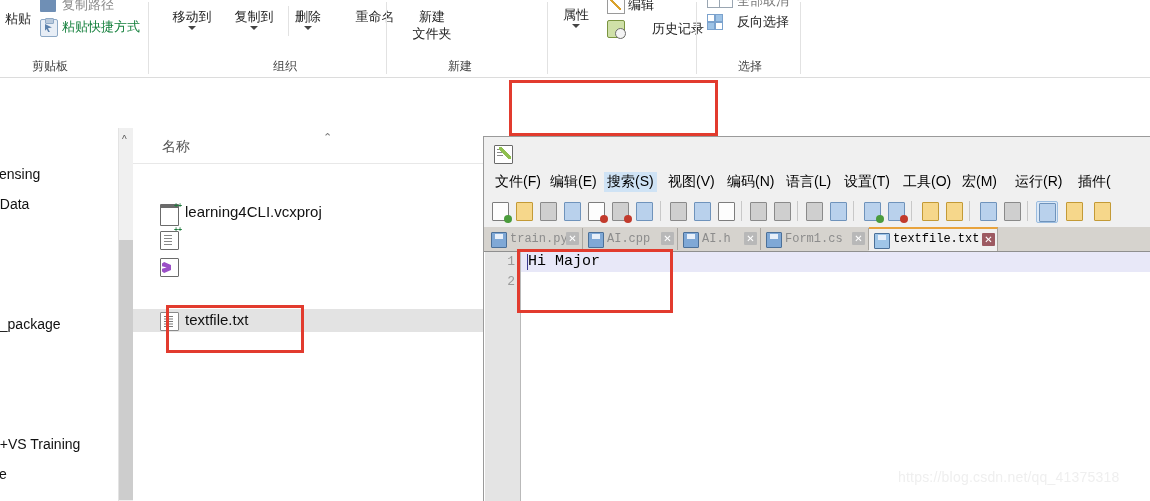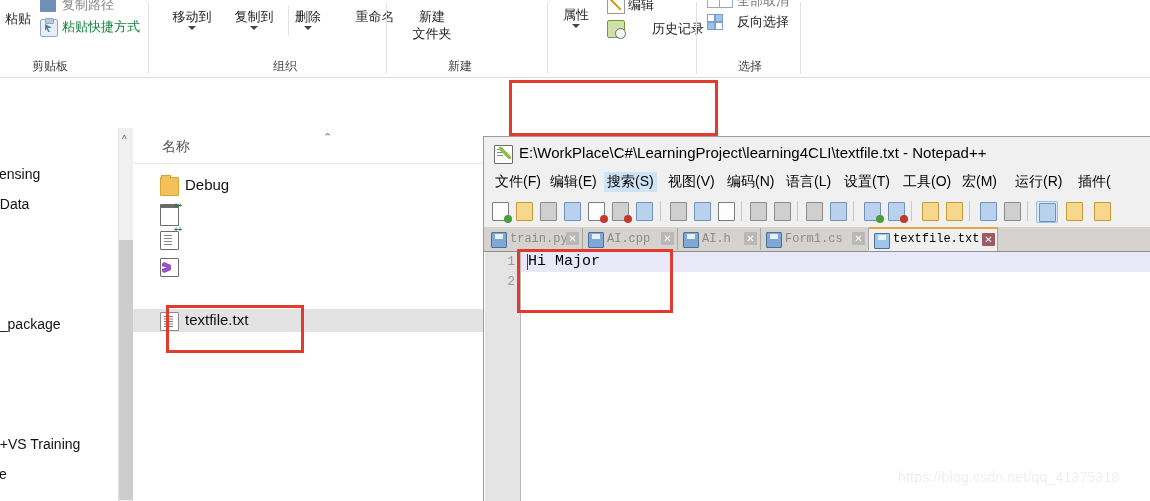--- a/index.html
+++ b/index.html
@@ -269,45 +269,41 @@
   <div class="navscroll">
     <span class="navscroll-up">^</span>
     <div class="navscroll-thumb"></div>
   </div>
 
   <div class="listpane">
     <div class="col-hdr">名称</div>
     <div class="col-caret">⌃</div>
     <div class="hdr-line"></div>
 
-    <div class="frow" style="top:46px;">
-      <span class="ficon fi-folder"></span>
-      <span class="fname">Debug</span>
-    </div>
     <div class="frow" style="top:73px;">
       <span class="ficon fi-proj"></span>
+      <span class="fname">learning4CLI.vcxproj</span>
     </div>
     <div class="frow" style="top:100px;">
       <span class="ficon fi-filters"></span>
     </div>
     <div class="frow" style="top:127px;">
       <span class="ficon fi-user"></span>
     </div>
     <div class="frow sel" style="top:181px;width:350px;">
       <span class="ficon fi-txt"></span>
       <span class="fname">textfile.txt</span>
     </div>
   </div>
 </div>
 
 <div id="npp">
 
   <div class="npp-title">
     <span class="npp-ico"></span>
-    <span class="npp-title-txt">E:\WorkPlace\C#\LearningProject\learning4CLI\textfile.txt - Notepad++</span>
   </div>
 
   <div class="npp-menu">
     <span class="mi" style="left:8px;">文件(F)</span>
     <span class="mi" style="left:63px;">编辑(E)</span>
     <span class="mi active" style="left:120px;">搜索(S)</span>
     <span class="mi" style="left:181px;">视图(V)</span>
     <span class="mi" style="left:240px;">编码(N)</span>
     <span class="mi" style="left:299px;">语言(L)</span>
     <span class="mi" style="left:357px;">设置(T)</span>

